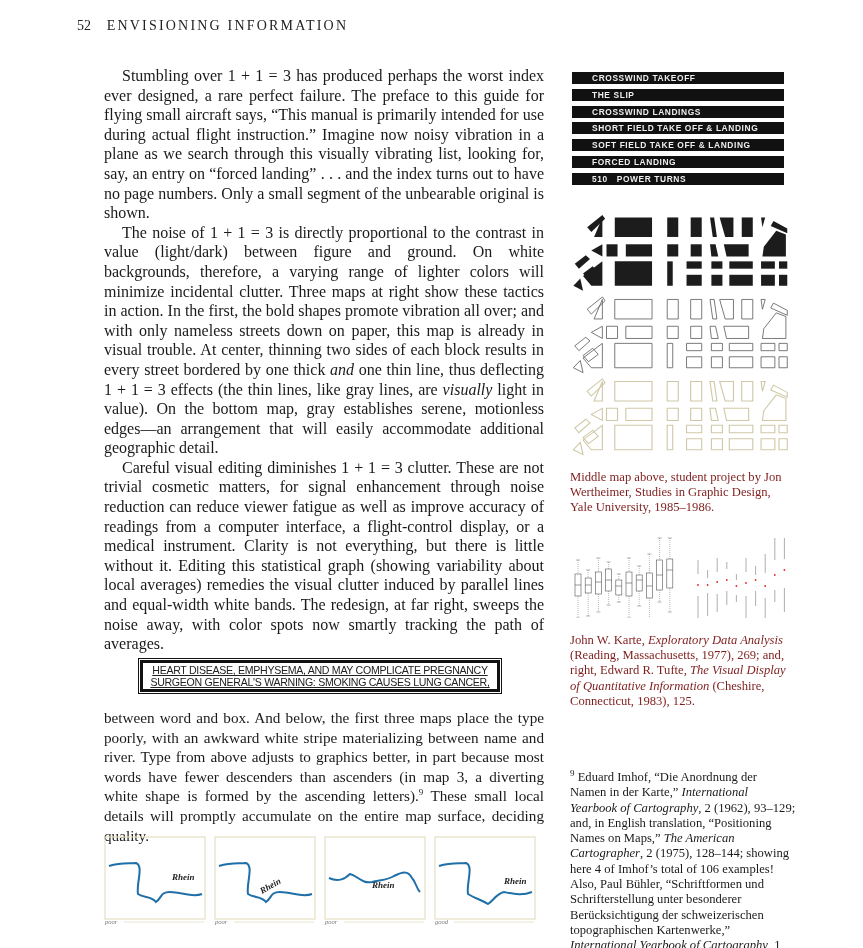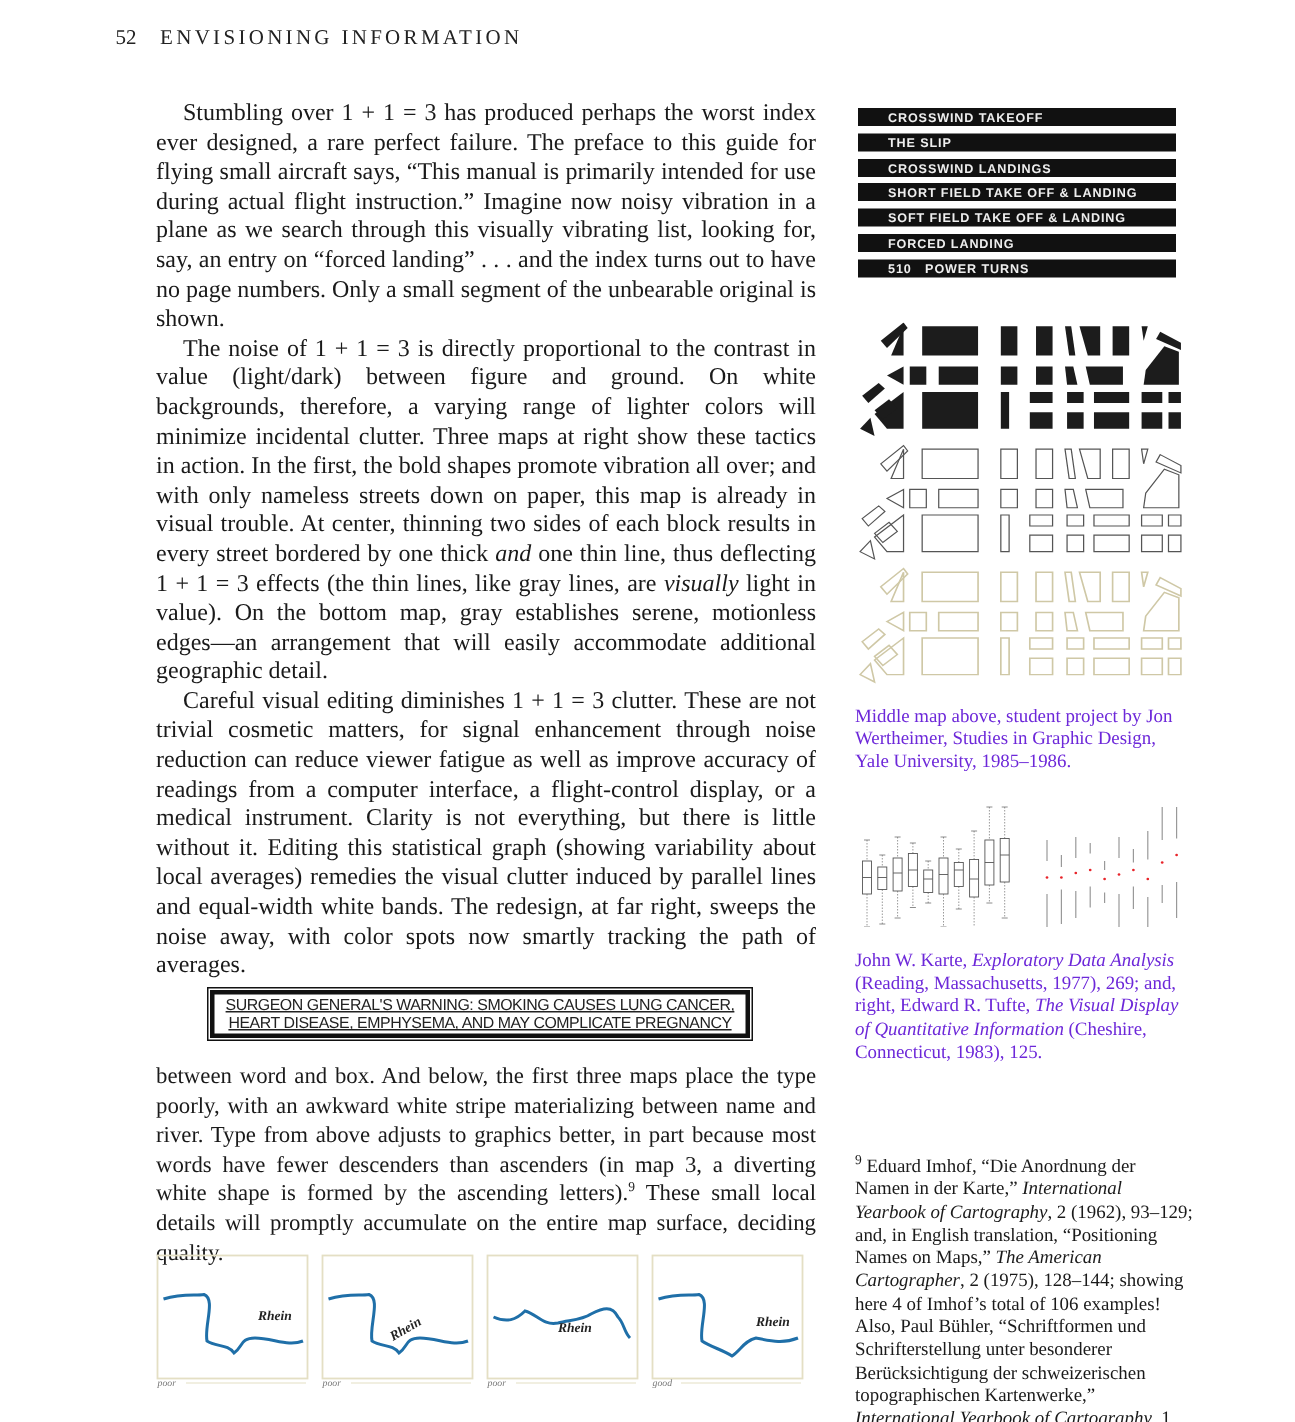--- a/index.html
+++ b/index.html
@@ -8,21 +8,21 @@
   .running-head .pnum { letter-spacing:0; margin-right:10px; }
   .main { position:absolute; left:104px; top:66px; width:440px; font-size:16px; line-height:19.6px; text-align:justify; }
   .main p { margin:0; text-indent:18px; }
   .warning-wrap { position:absolute; left:140px; top:660px; width:360px; }
   .warning { border:3px solid #111; outline:1px solid #111; outline-offset:1px; padding:1px 4px; font-family:"Liberation Sans","DejaVu Sans",sans-serif; font-size:10.6px; line-height:12px; text-decoration:underline; letter-spacing:-0.3px; color:#222; text-align:center; background:#fff; }
   .main2 { position:absolute; left:104px; top:708px; width:440px; font-size:15.2px; line-height:19.6px; text-align:justify; }
   .main2 p { margin:0; }
   .index-list { position:absolute; left:572px; top:72px; width:212px; }
   .index-bar { background:#111; color:#eee; font-family:"Liberation Sans","DejaVu Sans",sans-serif; font-weight:bold; font-size:8.4px; letter-spacing:0.6px; height:12px; line-height:12px; padding-left:20px; margin-bottom:4.8px; }
   .maps { position:absolute; left:570px; top:215px; width:220px; height:245px; }
-  .caption { position:absolute; left:570px; width:225px; font-size:12.6px; line-height:15.2px; color:#6d28d9; }
+  .caption { position:absolute; left:570px; width:225px; font-size:12.6px; line-height:15.2px; color:#7f1d1d; }
   .cap1 { top:470px; }
   .cap2 { top:633px; }
   .footnote { position:absolute; left:570px; top:770px; width:226px; font-size:12.6px; line-height:15.3px; }
   .boxplots { position:absolute; left:570px; top:530px; width:225px; height:88px; }
   .rhein-row { position:absolute; left:104px; top:836px; width:440px; height:100px; }
   .rhein-panel { position:absolute; top:0; width:102px; height:90px;text-align:center; }
   .rhein-panel svg { display:block; }
   i, em { font-style:italic; }
   sup { font-size:9px; line-height:0; }
 </style>
@@ -35,22 +35,22 @@
 </div>
 
 <div class="main">
   <p>Stumbling over 1 + 1 = 3 has produced perhaps the worst index ever designed, a rare perfect failure. The preface to this guide for flying small aircraft says, “This manual is primarily intended for use during actual flight instruction.” Imagine now noisy vibration in a plane as we search through this visually vibrating list, looking for, say, an entry on “forced landing” . . . and the index turns out to have no page numbers. Only a small segment of the unbearable original is shown.</p>
   <p><span>The noise of 1 + 1 = 3 is directly proportional to the contrast in value (light/dark) between figure and ground. On white backgrounds, therefore, a varying range of lighter colors will minimize incidental clutter. Three maps at right show these tactics in action. In the first, the bold shapes promote vibration all over; and with only nameless streets down on paper, this map is already in visual trouble. At center, thinning two sides of each block results in every street bordered by one thick </span><em>and</em><span> one thin line, thus deflecting 1 + 1 = 3 effects (the thin lines, like gray lines, are </span><em>visually</em><span> light in value). On the bottom map, gray establishes serene, motionless edges—an arrangement that will easily accommodate additional geographic detail.</span></p>
   <p>Careful visual editing diminishes 1 + 1 = 3 clutter. These are not trivial cosmetic matters, for signal enhancement through noise reduction can reduce viewer fatigue as well as improve accuracy of readings from a computer interface, a flight-control display, or a medical instrument. Clarity is not everything, but there is little without it. Editing this statistical graph (showing variability about local averages) remedies the visual clutter induced by parallel lines and equal-width white bands. The redesign, at far right, sweeps the noise away, with color spots now smartly tracking the path of averages.</p>
 </div>
 
 <div class="warning-wrap">
   <div class="warning">
+    <div>HEART DISEASE, EMPHYSEMA, AND MAY COMPLICATE PREGNANCY</div>
     <div>SURGEON GENERAL'S WARNING: SMOKING CAUSES LUNG CANCER,</div>
-    <div>HEART DISEASE, EMPHYSEMA, AND MAY COMPLICATE PREGNANCY</div>
   </div>
 </div>
 
 <div class="main2">
   <p><span>between word and box. And below, the first three maps place the type poorly, with an awkward white stripe materializing between name and river. Type from above adjusts to graphics better, in part because most words have fewer descenders than ascenders (in map 3, a diverting white shape is formed by the ascending letters).</span><sup>9</sup><span> These small local details will promptly accumulate on the entire map surface, deciding quality.</span></p>
 </div>
 
 <div class="index-list" id="index-list">
     <div class="index-bar">CROSSWIND TAKEOFF</div>
     <div class="index-bar">THE SLIP</div>

